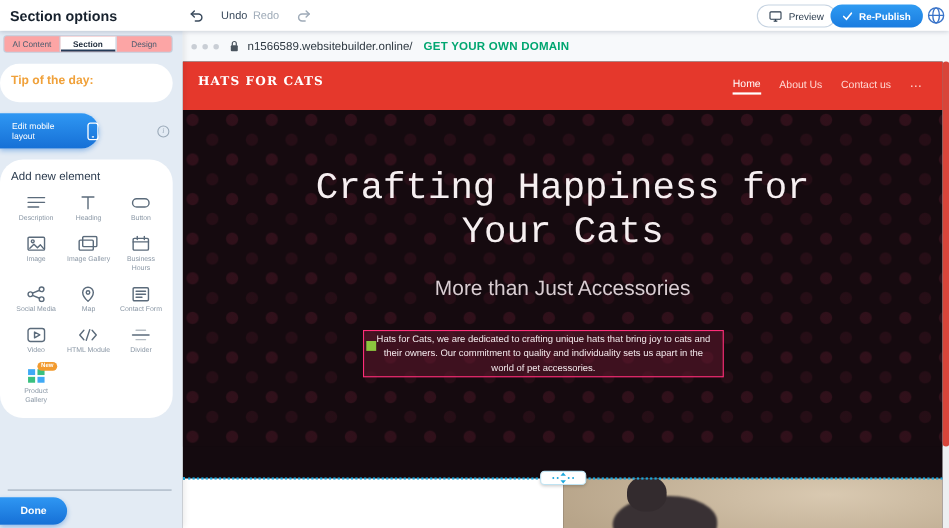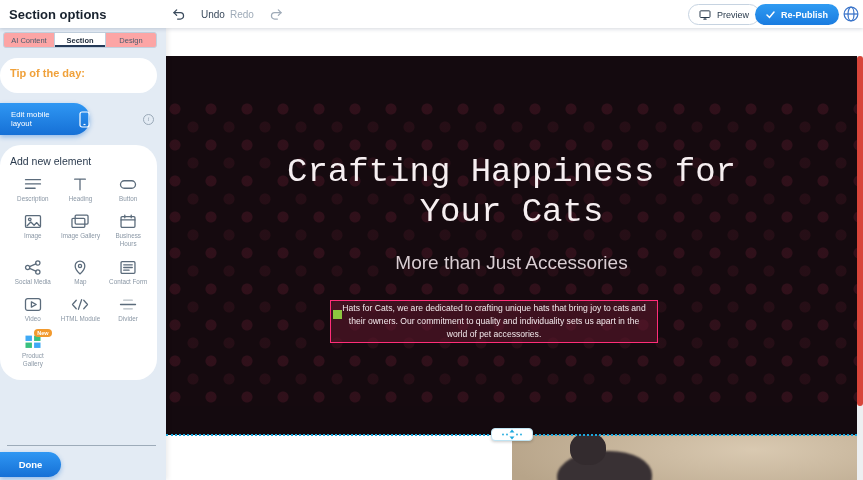--- a/index.html
+++ b/index.html
@@ -288,23 +288,43 @@
 
     </div>
   </div>
 
   <div class="sb-divider"></div>
   <button class="done-btn">Done</button>
 </div>
 
 <div class="main">
 
+  <div class="browser-bar">
+    <span class="dot"></span>
+    <span class="dot"></span>
+    <span class="dot"></span>
+    <svg class="lock" width="10" height="12" viewBox="0 0 11 13">
+      <path d="M3.5 6V3.8a2 2 0 0 1 4 0V6" stroke="#4a545e" fill="none" stroke-width="1.2"></path>
+      <rect x="2" y="5.5" width="7" height="6" rx="1" fill="#4a545e"></rect>
+    </svg>
+    <span class="url">n1566589.websitebuilder.online/</span>
+    <span class="domain-cta">GET YOUR OWN DOMAIN</span>
+  </div>
 
   <div class="site">
 
+    <div class="site-header">
+      <span class="logo">HATS FOR CATS</span>
+      <div class="site-nav">
+        <span class="nav-item active">Home</span>
+        <span class="nav-item">About Us</span>
+        <span class="nav-item">Contact us</span>
+        <span class="nav-more">⋯</span>
+      </div>
+    </div>
 
     <div class="hero">
       <h1 class="hero-title">Crafting Happiness for Your Cats</h1>
       <div class="hero-sub">More than Just Accessories</div>
       <div class="text-el">
         <span class="drag-handle-green"></span>
         <span>Hats for Cats, we are dedicated to crafting unique hats that bring joy to cats and their owners. Our commitment to quality and individuality sets us apart in the world of pet accessories.</span>
       </div>
     </div>
 

